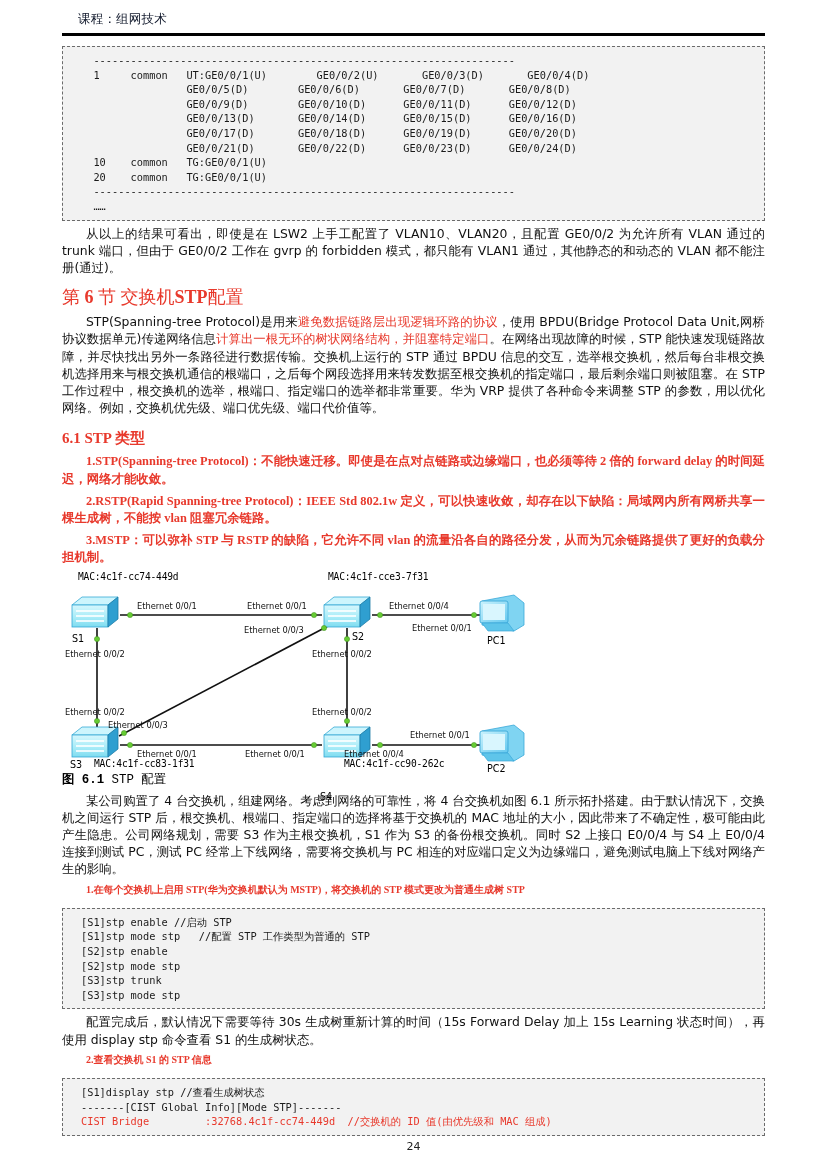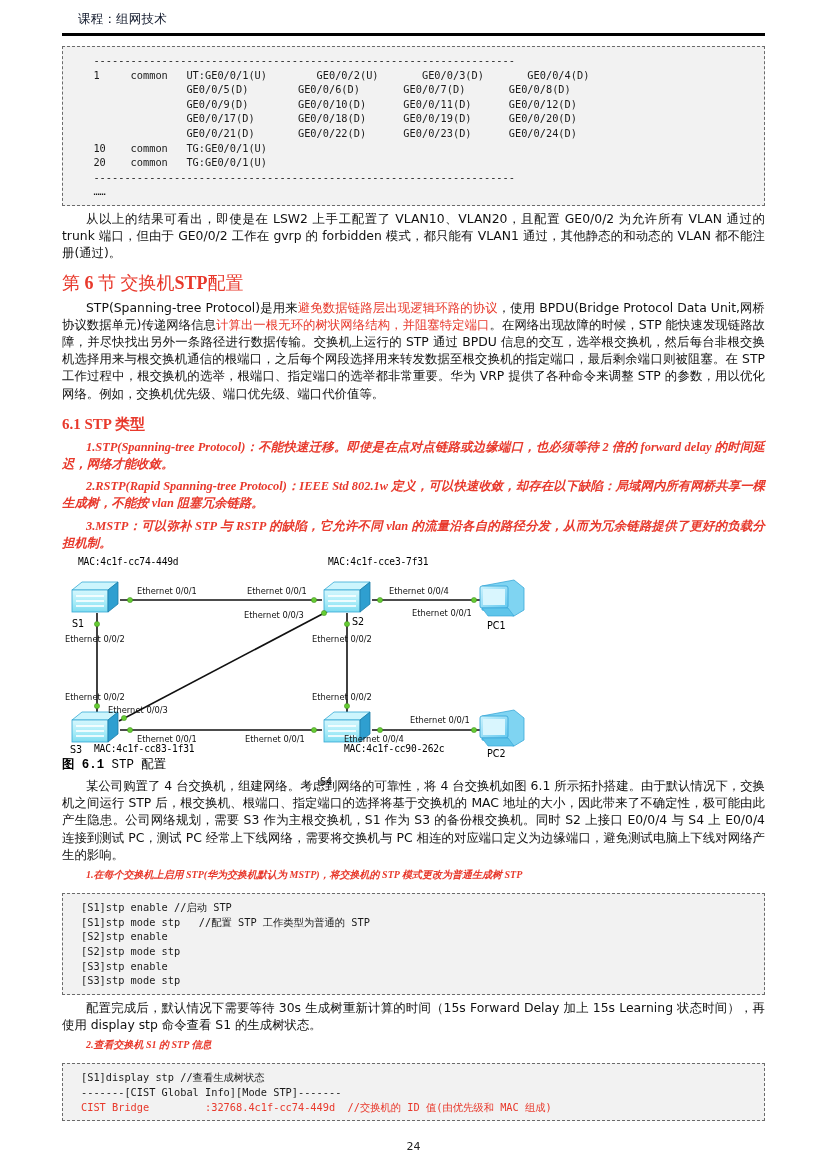--- a/index.html
+++ b/index.html
@@ -87,21 +87,20 @@
   }
   .redpara {
     color: #e8392c;
     font-weight: bold;
     font-size: 12.4px;
     line-height: 17.2px;
     margin: 5px 0 0 0;
     text-indent: 24px;
     text-align: justify;
     font-family: "Liberation Serif", "DejaVu Serif", serif;
-    font-style: italic;
   }
   .redpara.small { font-size: 10px; text-indent: 24px; margin-top: 3px; }
 
   
   .figwrap {
     position: relative;
     width: 703px;
     height: 200px;
     margin-top: 6px;
   }
@@ -154,20 +153,21 @@
   <div class="header-row">
     <span>课程：组网技术</span>
   </div>
   <div class="header-rule"></div>
 
   <div class="codebox" id="cb1">
       <div class="codeline">  --------------------------------------------------------------------</div>
       <div class="codeline">  1     common   UT:GE0/0/1(U)        GE0/0/2(U)       GE0/0/3(D)       GE0/0/4(D)</div>
       <div class="codeline">                 GE0/0/5(D)        GE0/0/6(D)       GE0/0/7(D)       GE0/0/8(D)</div>
       <div class="codeline">                 GE0/0/9(D)        GE0/0/10(D)      GE0/0/11(D)      GE0/0/12(D)</div>
+      <div class="codeline">                 GE0/0/13(D)       GE0/0/14(D)      GE0/0/15(D)      GE0/0/16(D)</div>
       <div class="codeline">                 GE0/0/17(D)       GE0/0/18(D)      GE0/0/19(D)      GE0/0/20(D)</div>
       <div class="codeline">                 GE0/0/21(D)       GE0/0/22(D)      GE0/0/23(D)      GE0/0/24(D)</div>
       <div class="codeline">  10    common   TG:GE0/0/1(U)</div>
       <div class="codeline">  20    common   TG:GE0/0/1(U)</div>
       <div class="codeline">  --------------------------------------------------------------------</div>
       <div class="codeline">  ……</div>
     </div>
 
   <p class="body" id="p1"><span>从以上的结果可看出，即使是在 LSW2 上手工配置了 VLAN10、VLAN20，且配置 GE0/0/2 为允许所有 VLAN 通过的 trunk 端口，但由于 GE0/0/2 工作在 gvrp 的 forbidden 模式，都只能有 VLAN1 通过，其他静态的和动态的 VLAN 都不能注册(通过)。</span></p>
 
@@ -323,21 +323,21 @@
   <p class="body">某公司购置了 4 台交换机，组建网络。考虑到网络的可靠性，将 4 台交换机如图 6.1 所示拓扑搭建。由于默认情况下，交换机之间运行 STP 后，根交换机、根端口、指定端口的选择将基于交换机的 MAC 地址的大小，因此带来了不确定性，极可能由此产生隐患。公司网络规划，需要 S3 作为主根交换机，S1 作为 S3 的备份根交换机。同时 S2 上接口 E0/0/4 与 S4 上 E0/0/4 连接到测试 PC，测试 PC 经常上下线网络，需要将交换机与 PC 相连的对应端口定义为边缘端口，避免测试电脑上下线对网络产生的影响。</p>
 
 
   <div class="redpara small">1.在每个交换机上启用 STP(华为交换机默认为 MSTP)，将交换机的 STP 模式更改为普通生成树 STP</div>
 
   <div class="codebox" id="cb2">
       <div class="codeline">[S1]stp enable //启动 STP</div>
       <div class="codeline">[S1]stp mode stp   //配置 STP 工作类型为普通的 STP</div>
       <div class="codeline">[S2]stp enable</div>
       <div class="codeline">[S2]stp mode stp</div>
-      <div class="codeline">[S3]stp enable</div>
+      <div class="codeline">[S3]stp trunk</div>
       <div class="codeline">[S3]stp mode stp</div>
     </div>
 
   <p class="body">配置完成后，默认情况下需要等待 30s 生成树重新计算的时间（15s Forward Delay 加上 15s Learning 状态时间），再使用 display stp 命令查看 S1 的生成树状态。</p>
 
   <div class="redpara small">2.查看交换机 S1 的 STP 信息</div>
 
   <div class="codebox" id="cb3">
       <div class="codeline">[S1]display stp //查看生成树状态</div>
       <div class="codeline">-------[CIST Global Info][Mode STP]-------</div>

